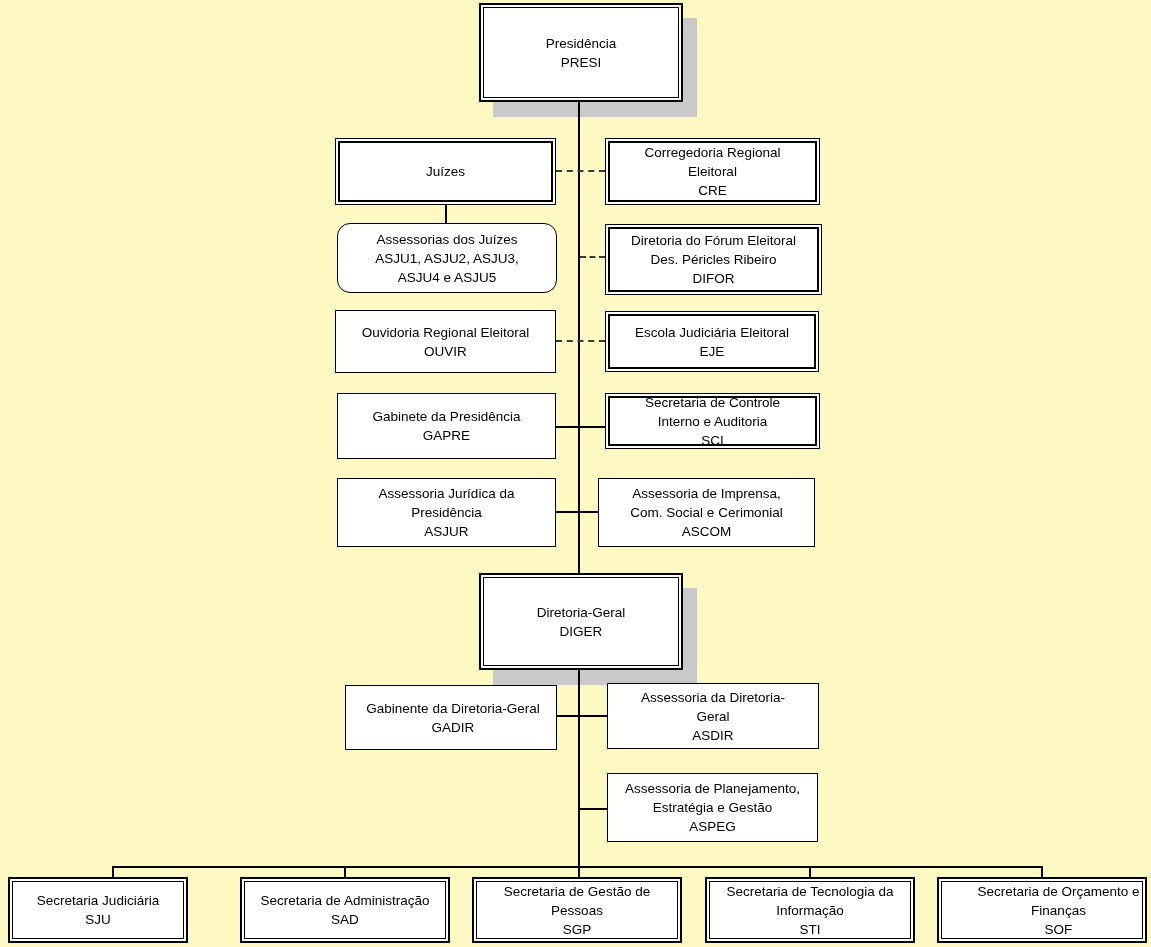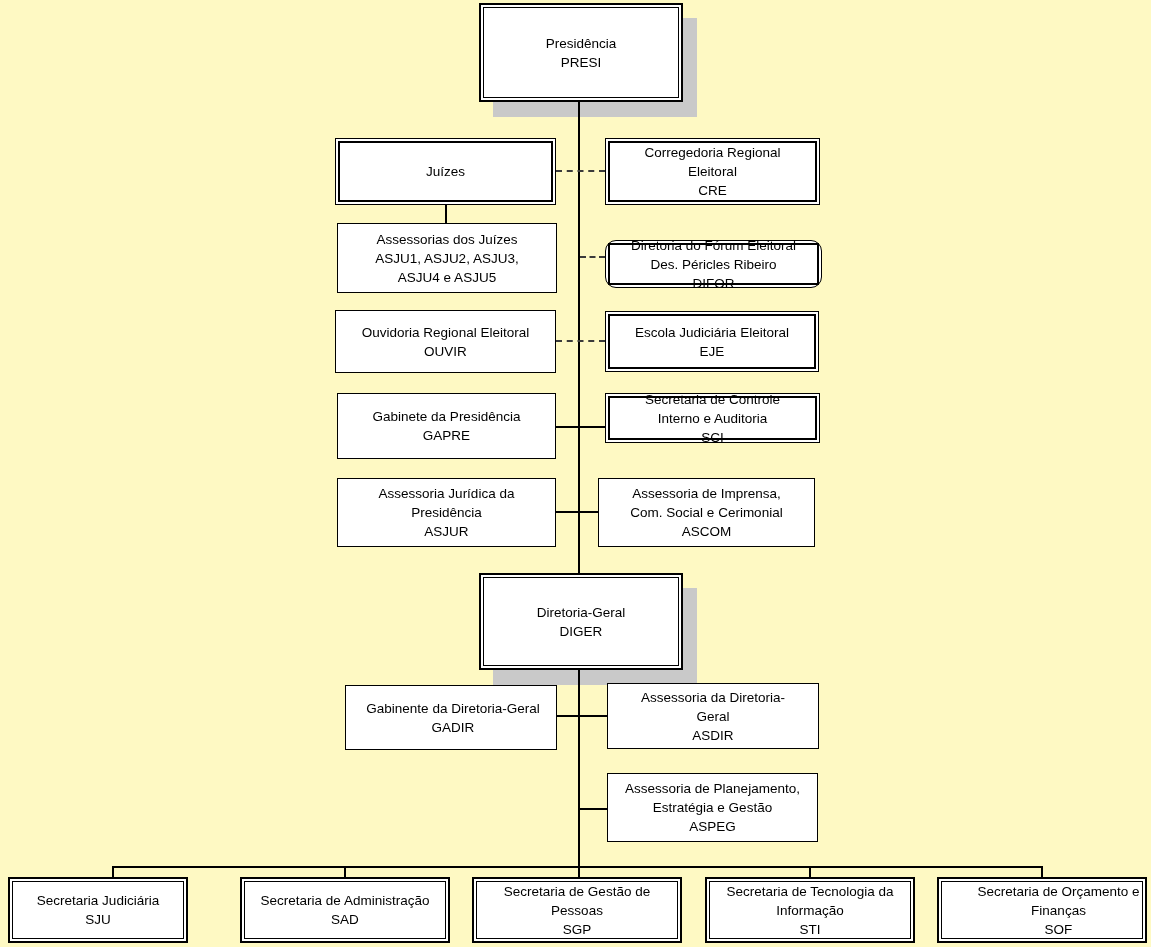--- a/index.html
+++ b/index.html
@@ -81,21 +81,21 @@
   <div class="line" style="left:1041px;top:866px;width:2px;height:12px;"></div>
 
   <div class="node d2" style="left:479px;top:3px;width:204px;height:99px;">
     <span class="nm">Presidência</span>
     <span class="cd">PRESI</span>
   </div>
 
   <div class="node d1" style="left:335px;top:138px;width:221px;height:67px;">
     <span class="nm">Juízes</span>
   </div>
-  <div class="node" style="left:337px;top:223px;width:220px;height:70px;">
+  <div class="node" style="left:337px;top:223px;width:220px;height:70px;border-radius:13px;">
     <span class="nm">Assessorias dos Juízes</span>
     <span class="cd">ASJU1, ASJU2, ASJU3,
 ASJU4 e ASJU5</span>
   </div>
   <div class="node" style="left:335px;top:310px;width:221px;height:63px;">
     <span class="nm">Ouvidoria Regional Eleitoral</span>
     <span class="cd">OUVIR</span>
   </div>
   <div class="node" style="left:337px;top:393px;width:219px;height:66px;">
     <span class="nm">Gabinete da Presidência</span>
@@ -105,30 +105,30 @@
     <span class="nm">Assessoria Jurídica da
 Presidência</span>
     <span class="cd">ASJUR</span>
   </div>
 
   <div class="node d1" style="left:605px;top:138px;width:215px;height:67px;">
     <span class="nm">Corregedoria Regional
 Eleitoral</span>
     <span class="cd">CRE</span>
   </div>
-  <div class="node d1" style="left:605px;top:240px;width:217px;height:48px;border-radius:11px;">
+  <div class="node d1" style="left:605px;top:224px;width:217px;height:71px;">
     <span class="nm">Diretoria do Fórum Eleitoral
 Des. Péricles Ribeiro</span>
     <span class="cd">DIFOR</span>
   </div>
   <div class="node d1" style="left:605px;top:311px;width:214px;height:61px;">
     <span class="nm">Escola Judiciária Eleitoral</span>
     <span class="cd">EJE</span>
   </div>
-  <div class="node d1" style="left:605px;top:393px;width:215px;height:50px;">
+  <div class="node d1" style="left:605px;top:393px;width:215px;height:56px;">
     <span class="nm">Secretaria de Controle
 Interno e Auditoria</span>
     <span class="cd">SCI</span>
   </div>
   <div class="node" style="left:598px;top:478px;width:217px;height:69px;">
     <span class="nm">Assessoria de Imprensa,
 Com. Social e Cerimonial</span>
     <span class="cd">ASCOM</span>
   </div>
 

